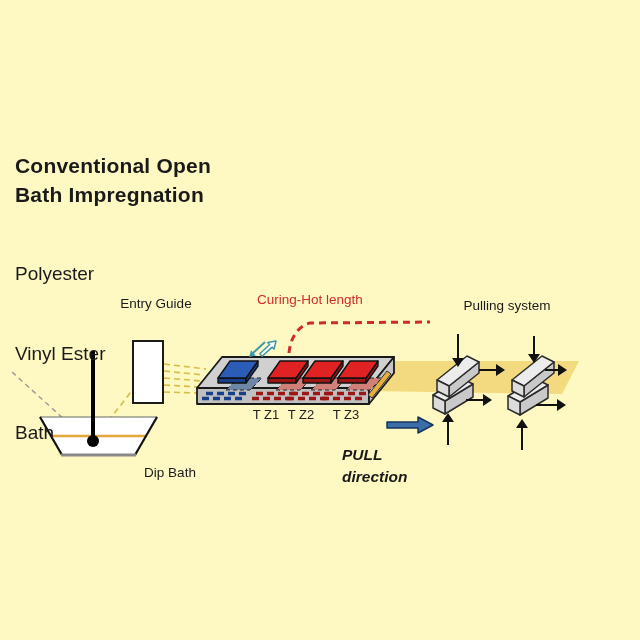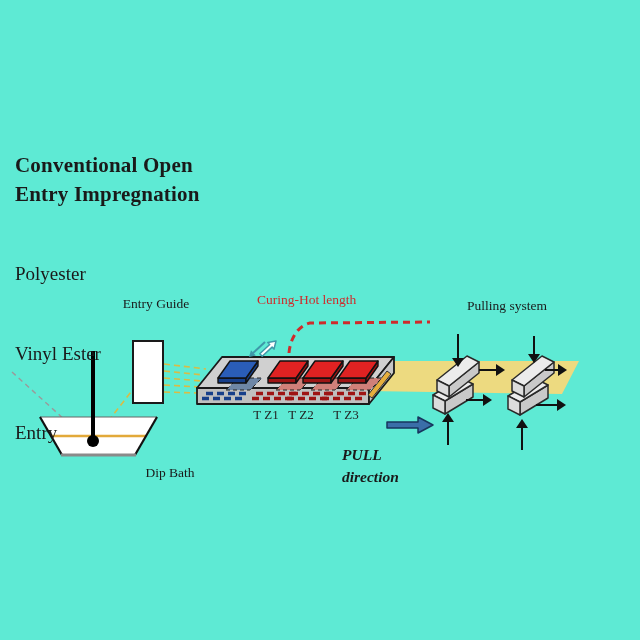--- a/index.html
+++ b/index.html
@@ -1,18 +1,18 @@
 <!DOCTYPE html>
 <html style="--outline: #1a1a1a; --curing-red: #cf2b2b; --heater-red: #e02222; --heater-red-dark: #9e1515; --heater-red-muted: #d08079; --heater-blue: #2a5db8; --heater-blue-dark: #173f8a; --heater-blue-muted: #6e87a6; --die-top: #d0d0d0; --die-front: #c0c0c0; --die-end: #c6c6c6; --exit-stripe: #e5ae3d; --resin-yellow: #f3d87c; --resin-line: #e2a93a; --fiber-dash: #d9bc45; --pull-arrow: #3a6ea8; --pull-arrow-border: #17365d; --teal-arrow: #3e98a8; --gripper-top: #ececec; --gripper-side: #dcdcdc; --gripper-front: #c9c9c9; --background: #ffffff;"><head>
 <meta charset="utf-8">
 <style>
   html,body{margin:0;padding:0;background:#fff;}
   #stage{
-    position:relative;width:640px;height:640px;background:#5eead4;overflow:hidden;
-    font-family:Liberation Serif, serif;color:#1a1a1a;
+    position:relative;width:640px;height:640px;background:#fef9c3;overflow:hidden;
+    font-family:Liberation Sans, sans-serif;color:#1a1a1a;
   }
   #diagram{position:absolute;left:0;top:0;}
   .lbl{position:absolute;white-space:pre;}
   .title{font-size:21px;font-weight:bold;line-height:29px;letter-spacing:.2px;}
   .materials{font-size:19px;line-height:26.5px;}
   .cap{font-size:13.5px;}
   .cap.centered{transform:translateX(-50%);}
   .red-cap{color:var(--curing-red);text-align:right;}
   .tz{font-size:13px;transform:translateX(-50%);color:#222;}
   .pull{font-size:15.5px;font-weight:bold;font-style:italic;line-height:22px;}
@@ -156,26 +156,26 @@
       <polygon points="516,428 528,428 522,419" class="ahead"></polygon>
       <line x1="545" y1="370" x2="558" y2="370" class="blackarrow"></line>
       <polygon points="558,364 558,376 567,370" class="ahead"></polygon>
       <line x1="536" y1="405" x2="557" y2="405" class="blackarrow"></line>
       <polygon points="557,399 557,411 566,405" class="ahead"></polygon>
     </g>
 
     <polygon points="387,422 418,422 418,417 433,425 418,433 418,428 387,428" fill="var(--pull-arrow)" stroke="var(--pull-arrow-border)" stroke-width="1.5" stroke-linejoin="round"></polygon>
   </svg>
 
-  <div class="lbl title" style="left:15px;top:151px;"><span>Conventional Open</span><br><span>Entry Impregnation</span></div>
+  <div class="lbl title" style="left:15px;top:151px;"><span>Conventional Open</span><br><span>Bath Impregnation</span></div>
 
   <div class="lbl materials" style="left:15px;top:208px;">
     <div>Polyester</div>
     <div>Vinyl Ester</div>
-    <div>Entry</div>
+    <div>Bath</div>
   </div>
 
   <div class="lbl cap centered" style="left:156px;top:296px;text-align:center;">Entry Guide</div>
   <div class="lbl cap red-cap" style="left:257px;top:292px;">Curing-Hot length</div>
   <div class="lbl cap centered" style="left:507px;top:298px;">Pulling system</div>
 
   <div class="lbl tz" style="left:266px;top:407px;">T Z1</div>
   <div class="lbl tz" style="left:301px;top:407px;">T Z2</div>
   <div class="lbl tz" style="left:346px;top:407px;">T Z3</div>
 

